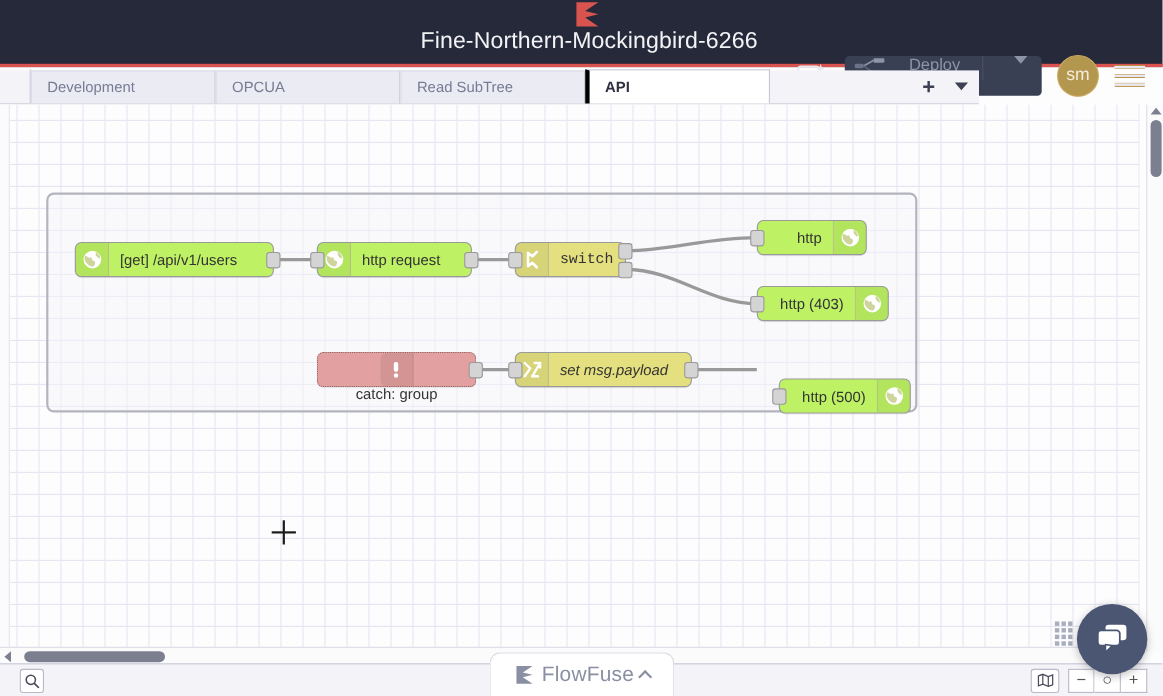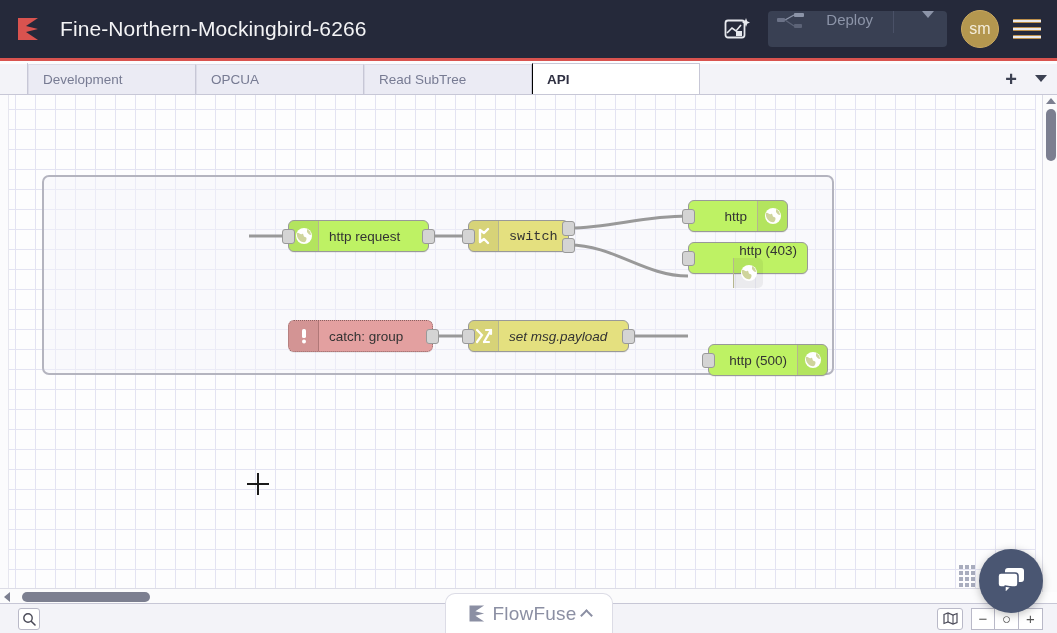--- a/index.html
+++ b/index.html
@@ -11,20 +11,21 @@
   }
   #app { position: relative; width: 1057px; height: 633px; }
 
   
   .header {
     position: absolute; left: 0; top: 0;
     width: 1057px; height: 61px;
     background: #25293a;
     display: flex; align-items: center;
     border-bottom: 3px solid #d9534f;
+    flex-direction: column;
   }
   .ff-logo {
     width: 30px; height: 26px; margin-left: 16px; flex: 0 0 auto;
     position: relative;
   }
   .ff-logo svg { display: block; }
   .app-title {
     color: #f3f3f5; font-size: 21px; margin-left: 14px;
     letter-spacing: .1px; white-space: nowrap;
   }
@@ -57,38 +58,38 @@
   }
   .hamburger { width: 28px; cursor: pointer; }
   .hamburger span {
     display: block; height: 4px; background: #e7e9ee;
     border-radius: 1px; margin: 4px 0;
     border-top: 1px solid #bc8f4a; border-bottom: 1px solid #bc8f4a;
   }
 
   
   .tabbar {
-    position: absolute; left: 0; top: 64px; width: 1057px; height: 31px;
+    position: absolute; left: 0; top: 64px; width: 890px; height: 31px;
     background: #f3f3f8; border-bottom: 1px solid #c7c7d6;
     display: flex; align-items: flex-end;
   }
   .tab-spacer { width: 28px; height: 31px; border-right: 1px solid #c7c7d6;}
   .tab {
     height: 30px; min-width: 168px; padding: 0 14px;
     display: flex; align-items: center;
     font-size: 13.5px; color: #777b93;
     background: #ebebf4;
     border-right: 1px solid #c7c7d6; border-left: 1px solid #dcdce8;
     border-top: 1px solid #dcdce8;
     cursor: pointer; white-space: nowrap;
   }
   .tab.active {
     background: #ffffff; color: #2f3042; font-weight: bold;
     height: 31px; border-top: 1px solid #c7c7d6;
-    border-left: 1px solid #000000;
+    border-left: 4px solid #000000;
   }
   .tab-actions {
     margin-left: auto; display: flex; align-items: center;
     height: 31px; gap: 4px; padding: 0 10px 0 14px;
   }
   .tab-add {
     font-size: 20px; color: #3c4152; cursor: pointer; line-height: 1;
     font-weight: bold; padding: 0 6px;
   }
   .tab-menu-caret {
@@ -332,20 +333,31 @@
 
       <path d="M569,133 C612,133 640,121 688,121" stroke="#999" stroke-width="3" fill="none"></path>
 
       <path d="M569,150 C614,150 644,181 688,181" stroke="#999" stroke-width="3" fill="none"></path>
 
       <path d="M433,241 C448,241 453,241 468,241" stroke="#999" stroke-width="3" fill="none"></path>
 
       <path d="M629,241 C650,241 668,241 688,241" stroke="#999" stroke-width="3" fill="none"></path>
     </svg>
 
+    <div class="node node-yellowgreen" style="left:68px; top:125px; width:181px;">
+      <div class="node-icon-box icon-left">
+        <svg width="18" height="18" viewBox="0 0 18 18">
+          <circle cx="9" cy="9" r="8" fill="#fff"></circle>
+          <path d="M2 6 C4 5 5 8 7 7 C9 6 8 10 10 10 C12 10 12 13 10 15 C7 16 3 13 2 9 Z" fill="#cfd49c"></path>
+          <path d="M12 2 C14 3 16 5 16 8 C14 8 13 6 12 5 Z" fill="#cfd49c"></path>
+        </svg>
+      </div>
+      <div class="node-label">[get] /api/v1/users</div>
+      <div class="port out" style="top:8px;"></div>
+    </div>
 
     <div class="node node-yellowgreen" style="left:288px; top:125px; width:141px;">
       <div class="node-icon-box icon-left">
         <svg width="18" height="18" viewBox="0 0 18 18">
           <circle cx="9" cy="9" r="8" fill="#fff"></circle>
           <path d="M2 6 C4 5 5 8 7 7 C9 6 8 10 10 10 C12 10 12 13 10 15 C7 16 3 13 2 9 Z" fill="#cfd49c"></path>
           <path d="M12 2 C14 3 16 5 16 8 C14 8 13 6 12 5 Z" fill="#cfd49c"></path>
         </svg>
       </div>
       <div class="node-label">http request</div>
@@ -370,33 +382,33 @@
       <div class="node-icon-box icon-right">
         <svg width="18" height="18" viewBox="0 0 18 18">
           <circle cx="9" cy="9" r="8" fill="#fff"></circle>
           <path d="M2 6 C4 5 5 8 7 7 C9 6 8 10 10 10 C12 10 12 13 10 15 C7 16 3 13 2 9 Z" fill="#cfd49c"></path>
           <path d="M12 2 C14 3 16 5 16 8 C14 8 13 6 12 5 Z" fill="#cfd49c"></path>
         </svg>
       </div>
       <div class="port in" style="top:8px;"></div>
     </div>
 
-    <div class="node node-yellowgreen" style="left:688px; top:147px; width:120px;flex-direction:column;">
+    <div class="node node-yellowgreen" style="left:688px; top:165px; width:120px;">
       <div class="node-label right-al">http (403)</div>
       <div class="node-icon-box icon-right">
         <svg width="18" height="18" viewBox="0 0 18 18">
           <circle cx="9" cy="9" r="8" fill="#fff"></circle>
           <path d="M2 6 C4 5 5 8 7 7 C9 6 8 10 10 10 C12 10 12 13 10 15 C7 16 3 13 2 9 Z" fill="#cfd49c"></path>
           <path d="M12 2 C14 3 16 5 16 8 C14 8 13 6 12 5 Z" fill="#cfd49c"></path>
         </svg>
       </div>
       <div class="port in" style="top:8px;"></div>
     </div>
 
-    <div class="node node-red" style="left:288px; top:225px; width:145px;">
+    <div class="node node-red" style="left:288px; top:225px; width:145px;flex-direction:column;">
       <div class="node-icon-box icon-left-red">
         <svg width="18" height="18" viewBox="0 0 18 18">
           <rect x="7" y="2" width="4" height="9" rx="1.6" fill="#fff"></rect>
           <circle cx="9" cy="14.4" r="2" fill="#fff"></circle>
         </svg>
       </div>
       <div class="node-label">catch: group</div>
       <div class="port out" style="top:8px;"></div>
     </div>
 

